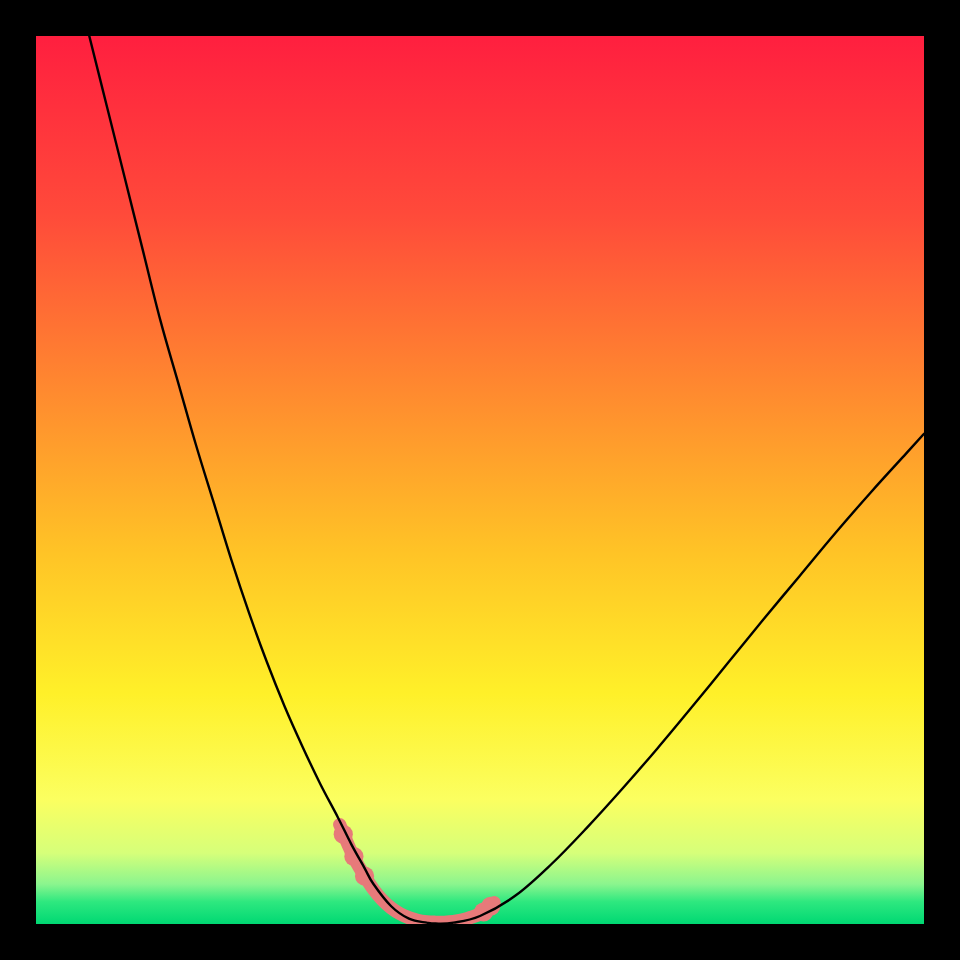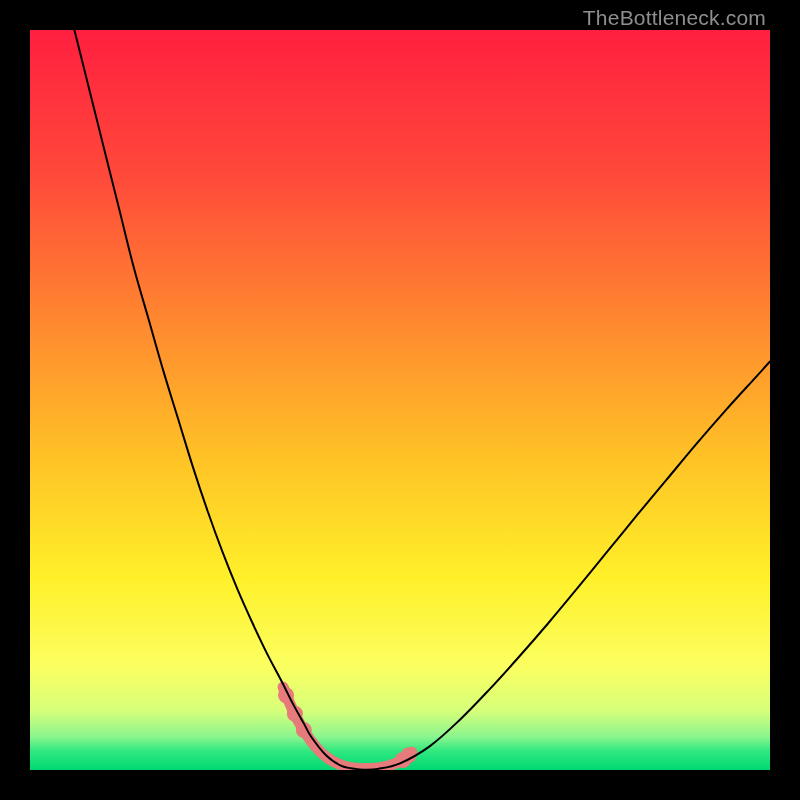--- a/index.html
+++ b/index.html
@@ -81,14 +81,13 @@
           <circle cx="273.8" cy="700.04" r="8" fill="#e77a7a"></circle>
           <circle cx="372.96" cy="730.01" r="8" fill="#e77a7a"></circle>
           <circle cx="378.88" cy="725.2" r="8" fill="#e77a7a"></circle>
         </g>
       <g id="curve-group">
           <path d="M 44.4 0 C 47.064 10.655999999999988, 53.872 37.887999999999934, 59.2 59.19999999999993 C 64.528 80.51199999999993, 68.672 97.08799999999997, 74 118.39999999999998 C 79.328 139.712, 83.472 156.28800000000004, 88.8 177.60000000000002 C 94.128 198.912, 98.272 216.81999999999996, 103.60000000000001 236.79999999999995 C 108.92800000000001 256.78, 113.072 269.952, 118.4 288.6 C 123.72800000000001 307.24800000000005, 127.87199999999999 322.418, 133.2 340.4 C 138.528 358.38199999999995, 142.672 371.18399999999997, 148 388.5 C 153.328 405.81600000000003, 157.472 419.95000000000005, 162.8 436.6 C 168.12800000000001 453.25, 172.272 465.682, 177.6 481 C 182.928 496.318, 187.072 507.71400000000006, 192.4 521.7 C 197.728 535.686, 201.872 546.046, 207.20000000000002 558.7 C 212.52800000000002 571.354, 216.672 580.4116, 222 592 C 227.328 603.5884, 231.472 612.424, 236.8 623.08 C 242.12800000000001 633.7360000000001, 246.93800000000002 642.1424000000001, 251.60000000000002 651.2 C 256.262 660.2576, 258.704 665.8076, 262.7 673.4 C 266.69599999999997 680.9924, 270.47 687.386, 273.8 693.38 C 277.13 699.374, 277.204 700.9724, 281.2 706.7 C 285.19599999999997 712.4276000000001, 290.67199999999997 720.0052000000001, 296 725.2 C 301.32800000000003 730.3948, 305.472 733.0957999999999, 310.8 735.56 C 316.12800000000004 738.0242, 321.60400000000004 738.1573999999999, 325.6 738.89 C 329.596 739.6226, 329.004 739.63, 333 739.63 C 336.996 739.63, 341.13999999999993 740.0222, 347.79999999999995 738.89 C 354.46 737.7578, 360.676 737.4026, 370 733.34 C 379.324 729.2774000000001, 388.944 724.0456, 399.6 716.32 C 410.25600000000003 708.5944000000001, 418.544 700.5432, 429.2 690.42 C 439.856 680.2968, 448.144 671.4019999999999, 458.8 660.0799999999999 C 469.456 648.7579999999999, 477.744 639.5079999999999, 488.40000000000003 627.52 C 499.05600000000004 615.532, 507.344 606.0008, 518 593.48 C 528.656 580.9592, 536.944 570.8804, 547.6 557.96 C 558.2560000000001 545.0396000000001, 566.5440000000001 534.7536, 577.2 521.7 C 587.856 508.6464, 596.144 498.3604000000001, 606.8 485.44000000000005 C 617.4559999999999 472.5196, 625.7439999999999 462.70720000000006, 636.4 449.92 C 647.056 437.1328, 655.344 426.9208, 666 414.4 C 676.656 401.87919999999997, 684.944 392.348, 695.5999999999999 380.36 C 706.2559999999999 368.372, 717.208 356.59119999999996, 725.1999999999999 347.79999999999995 C 733.1919999999999 339.00879999999995, 737.336 334.4504, 740 331.52" fill="none" stroke="#000000" stroke-width="2" stroke-linecap="round" stroke-linejoin="round"></path>
         </g>
     </svg>
   </div>
 
-  <div class="watermark">TheBottleneck.com</div>
 </div>
 
 </body></html>

